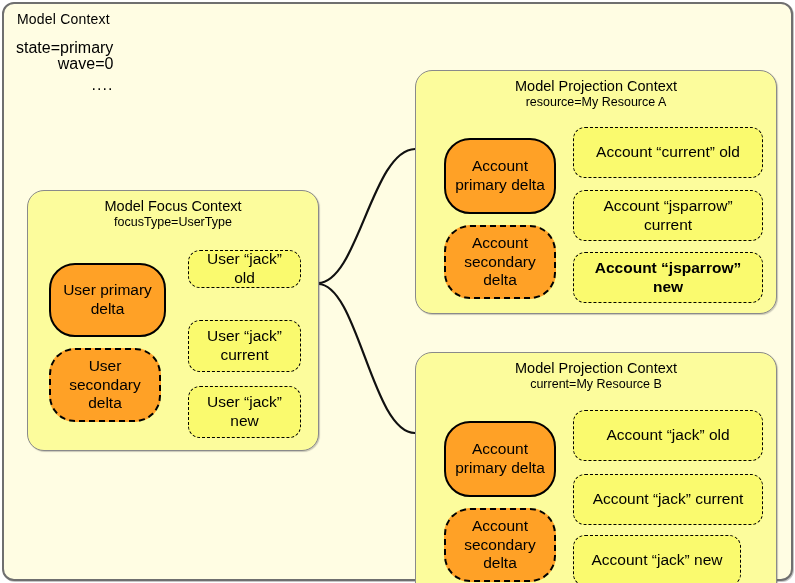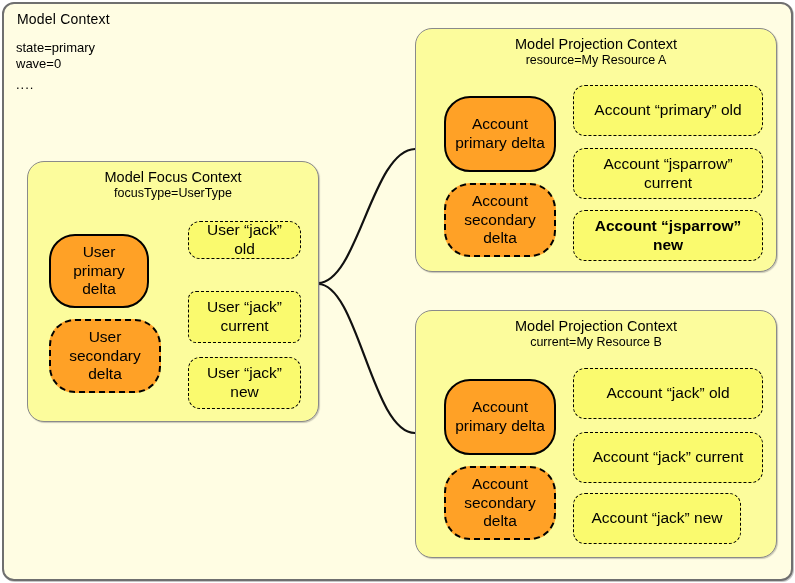--- a/index.html
+++ b/index.html
@@ -25,22 +25,23 @@
   }
   .page-title {
     position: absolute;
     left: 13px; top: 7px;
     font-size: 14px;
     letter-spacing: .2px;
   }
   .props {
     position: absolute;
     left: 12px; top: 36px;
-    font-size: 13px;
+    font-size: 16px;
     line-height: 16px;
+    text-align: right;
   }
   .props .dots { margin-top: 5px; letter-spacing: 1px; }
   .connectors {
     position: absolute;
     left: 0; top: 0;
     width: 795px; height: 583px;
     pointer-events: none;
   }
   .connectors path {
     fill: none;
@@ -48,20 +49,21 @@
     stroke-width: 2.2;
     stroke-linecap: round;
   }
   .ctx {
     position: absolute;
     background: var(--context-bg, #FCFC9C);
     border: 1.5px solid var(--context-border, #8A8A8A);
     border-radius: 17px;
     box-shadow: 1px 1px 1px rgba(100,100,100,.35);
     box-sizing: border-box;
+    margin-top: 42px;
   }
   .ctx-title {
     text-align: center;
     font-size: 14.5px;
     margin-top: 7px;
     line-height: 17px;
   }
   .ctx-sub {
     text-align: center;
     font-size: 12.5px;
@@ -102,36 +104,36 @@
       <div>wave=0</div>
       <div class="dots">....</div>
     </div>
   </div>
 
   <svg class="connectors" viewBox="0 0 795 583">
     <path d="M 318 283 C 358 283, 372 150, 415 149"></path>
     <path d="M 318 284 C 358 284, 372 433, 415 433"></path>
   </svg>
 
-  <div class="ctx" style="left:27px; top:161px; width:292px; height:261px;">
+  <div class="ctx" style="left:27px; top:148px; width:292px; height:261px;">
     <div class="ctx-title">Model Focus Context</div>
     <div class="ctx-sub">focusType=UserType</div>
-    <div class="node delta" style="left:21px; top:72px; width:100px; height:74px;">User primary delta</div>
+    <div class="node delta" style="left:21px; top:72px; width:117px; height:74px;">User primary delta</div>
     <div class="node delta delta--dashed" style="left:21px; top:157px; width:112px; height:74px;">User secondary delta</div>
     <div class="node item" style="left:160px; top:59px; width:113px; height:38px;">User “jack” old</div>
-    <div class="node item" style="left:160px; top:129px; width:113px; height:52px;border-radius:8px;">User “jack” current</div>
+    <div class="node item" style="left:160px; top:129px; width:113px; height:52px;">User “jack” current</div>
     <div class="node item" style="left:160px; top:195px; width:113px; height:52px;">User “jack” new</div>
   </div>
 
   <div class="ctx" style="left:415px; top:28px; width:362px; height:244px;">
     <div class="ctx-title">Model Projection Context</div>
     <div class="ctx-sub">resource=My Resource A</div>
     <div class="node delta" style="left:28px; top:67px; width:112px; height:76px;">Account primary delta</div>
     <div class="node delta delta--dashed" style="left:28px; top:154px; width:112px; height:74px;">Account secondary delta</div>
-    <div class="node item" style="left:157px; top:56px; width:190px; height:51px;">Account “primary” old</div>
+    <div class="node item" style="left:157px; top:56px; width:190px; height:51px;">Account “current” old</div>
     <div class="node item" style="left:157px; top:119px; width:190px; height:51px;">Account “jsparrow” current</div>
     <div class="node item" style="left:157px; top:181px; width:190px; height:51px;font-weight:bold;">Account “jsparrow” new</div>
   </div>
 
   <div class="ctx" style="left:415px; top:310px; width:362px; height:248px;">
     <div class="ctx-title">Model Projection Context</div>
     <div class="ctx-sub">current=My Resource B</div>
     <div class="node delta" style="left:28px; top:68px; width:112px; height:76px;">Account primary delta</div>
     <div class="node delta delta--dashed" style="left:28px; top:155px; width:112px; height:74px;">Account secondary delta</div>
     <div class="node item" style="left:157px; top:57px; width:190px; height:51px;">Account “jack” old</div>

